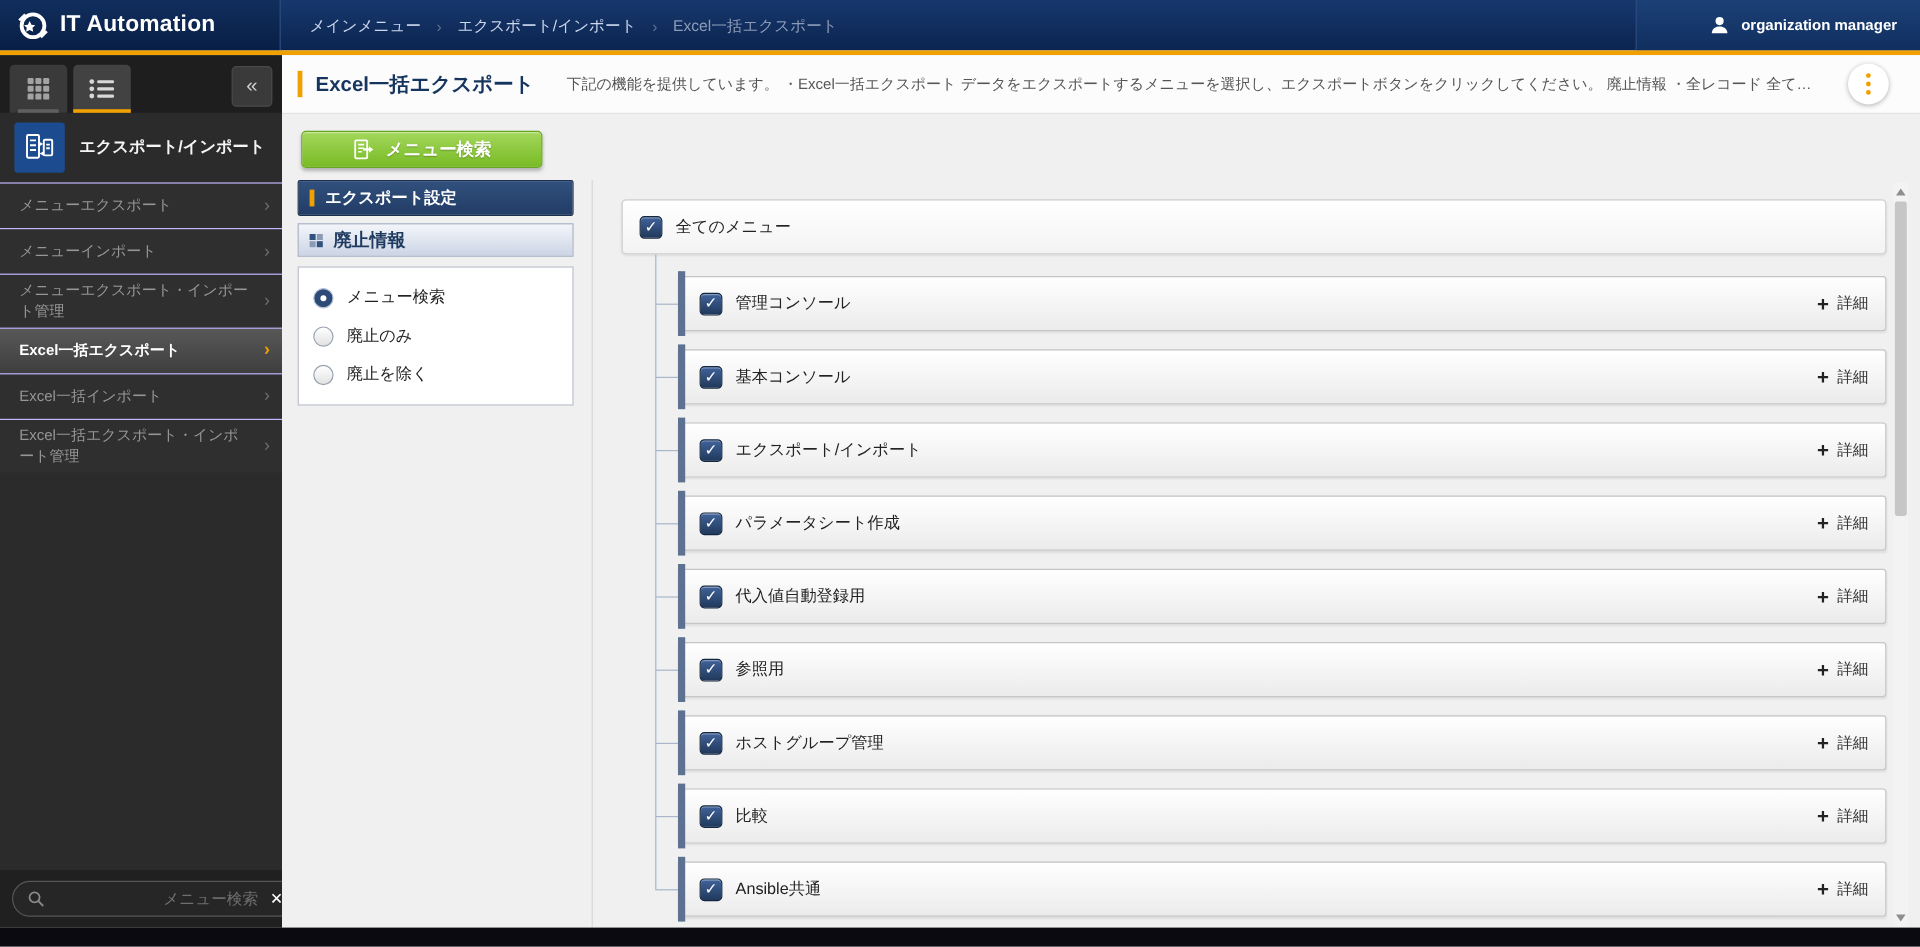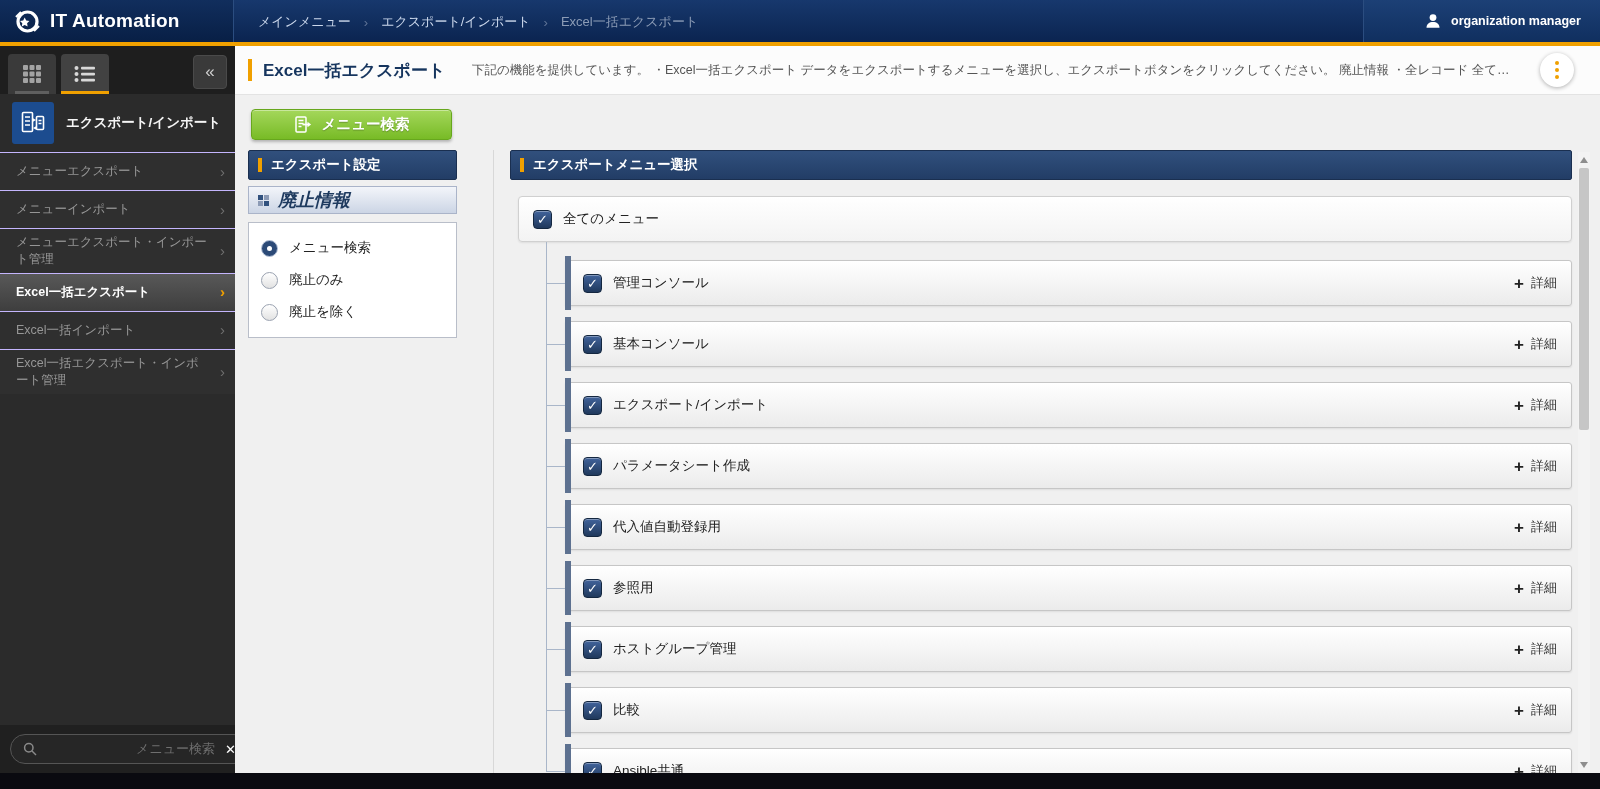--- a/index.html
+++ b/index.html
@@ -65,27 +65,27 @@
               background:linear-gradient(#a4d75b,#78bb26);border:1px solid #67a71d;border-radius:4px;
               box-shadow:0 2px 3px rgba(0,0,0,.25), inset 0 1px 0 rgba(255,255,255,.4);
               display:flex;align-items:center;justify-content:center;gap:9px;color:#fff;font-weight:bold;
               font-size:14.5px;text-shadow:0 1px 1px rgba(0,0,0,.25);cursor:pointer;box-sizing:border-box;}
 
   .panel-head{height:30px;background:linear-gradient(#31507d,#223d66);border:1px solid #1a2f50;border-radius:2px;
               display:flex;align-items:center;gap:9px;padding:0 9px;box-sizing:border-box;}
   .panel-head .bar{width:4px;height:14px;background:#f0a000;flex:none;}
   .panel-head .t{color:#fff;font-weight:bold;font-size:13.5px;white-space:nowrap;}
 
-  .settings{position:absolute;left:13px;top:104px;width:209px;}
+  .settings{position:absolute;left:13px;top:104px;width:230px;}
   .section-head{margin-top:6px;height:28px;background:linear-gradient(#f3f5fa,#ccd5e5);border:1px solid #aab4c9;
                 display:flex;align-items:center;gap:9px;padding:0 9px;box-sizing:border-box;cursor:pointer;}
   .grid4{width:11px;height:11px;display:grid;grid-template-columns:5px 5px;grid-template-rows:5px 5px;gap:1px;flex:none;}
   .grid4 b{background:#8b9ab5;}
   .grid4 b:first-child,.grid4 b:last-child{background:#31517e;}
-  .section-head .t{color:#1e3a5f;font-size:18px;font-weight:bold;font-style:italic;}
+  .section-head .t{color:#1e3a5f;font-size:15px;font-weight:bold;}
   .radio-box{margin-top:8px;background:#fff;border:1px solid #b9bec9;padding:9px 12px;box-sizing:border-box;}
   .radio-row{display:flex;align-items:center;gap:11px;height:32px;font-size:13.5px;color:#222;cursor:pointer;}
   .radio{width:17px;height:17px;border-radius:50%;border:1px solid #9aa2b0;background:linear-gradient(#fff,#e2e2e2);
          flex:none;box-sizing:border-box;position:relative;}
   .radio.sel{border:1px solid #b7c3d8;background:#2c4a77;}
   .radio.sel::after{content:"";position:absolute;left:5px;top:5px;width:5px;height:5px;background:#fff;border-radius:50%;}
 
   .divider-v{position:absolute;left:258px;top:104px;bottom:0;width:1px;background:#d8d8d8;}
 
   .menu-panel{position:absolute;left:275px;top:104px;width:1062px;}
@@ -288,24 +288,20 @@
         <div class="radio-row">
           <span class="radio"></span>
           <span>廃止を除く</span>
         </div>
       </div>
     </div>
 
     <div class="divider-v"></div>
 
     <div class="menu-panel">
-      <div class="panel-head">
-        <span class="bar"></span>
-        <span class="t">エクスポートメニュー選択</span>
-      </div>
 
       <div class="select-all-card">
         <span class="cb">
           <span class="tick">✓</span>
         </span>
         <span class="sa-label">全てのメニュー</span>
       </div>
 
       <div class="children">
         <div class="trunk"></div>

